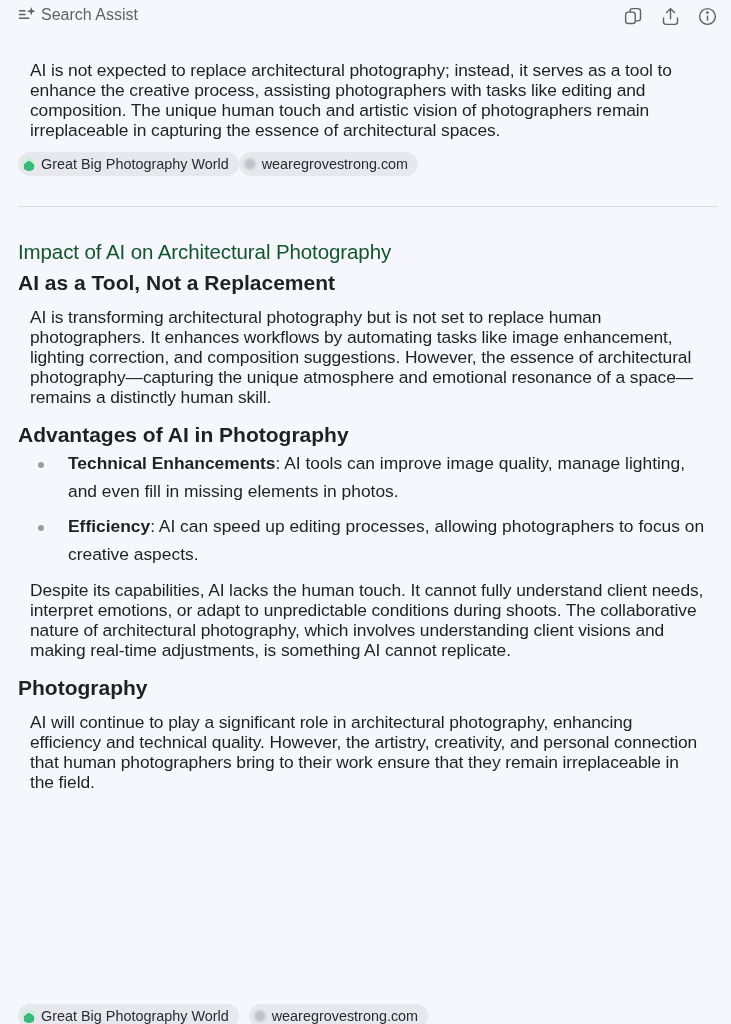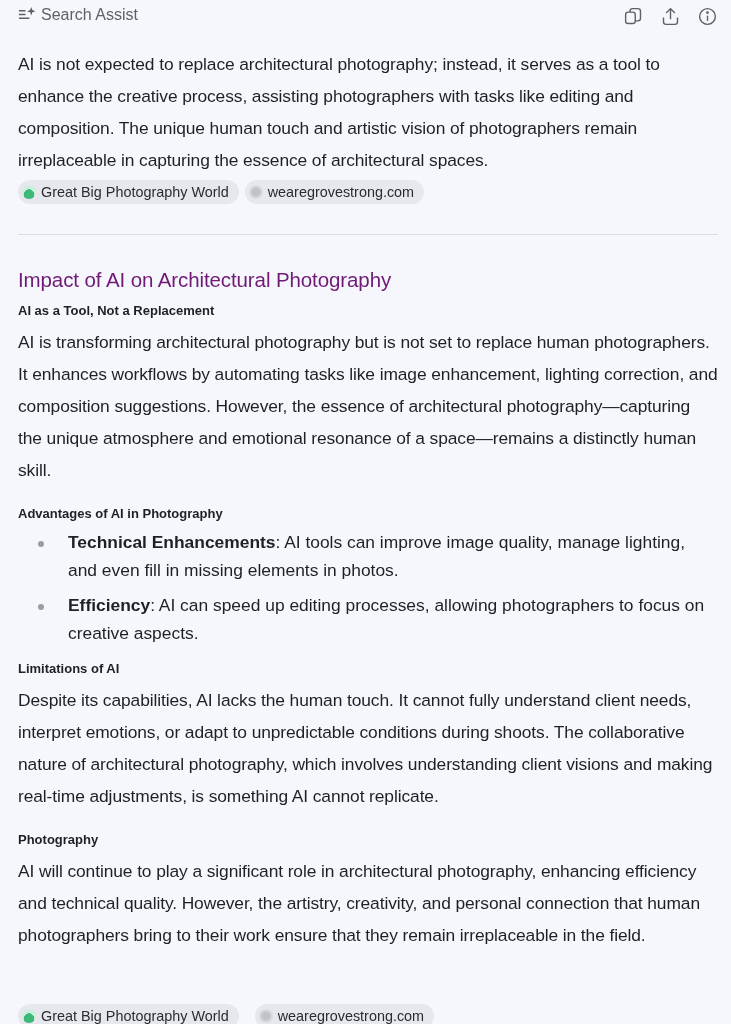--- a/index.html
+++ b/index.html
@@ -11,29 +11,29 @@
   }
   .header {
     position: absolute; left: 0; top: 0; width: 731px; height: 32px; padding-left: 36px;
   }
   .brand { position: absolute; left: 17px; top: 5px; display: flex; align-items: center; gap: 5px; color: #5f6166; font-size: 16px; }
   .brand svg { width: 19px; height: 19px; }
   .hicons { position: absolute; right: 12px; top: 5px; display: flex; gap: 15px; }
   .hicons span { width: 22px; height: 22px; display: inline-flex; align-items: center; justify-content: center; cursor: pointer; }
   .hicons svg { width: 21px; height: 21px; stroke: #5f6166; fill: none; stroke-width: 1.6; }
   .content { position: absolute; left: 18px; top: 48px; width: 700px; }
-  p { margin: 0; font-size: 17.4px; line-height: 32px; letter-spacing: -0.1px; }
-  .chips { display: flex; gap: 6px; margin-top: 4px; }
+  p { margin: 12px; font-size: 17.4px; line-height: 20px; letter-spacing: -0.1px; }
+  .chips { display: flex; margin-top: 4px; }
   .chip { display: inline-flex; align-items: center; gap: 5px; background: #e7e8ee; border-radius: 12px; padding: 2px 10px 2px 4px; font-size: 14.4px; color: #2a2b30; height: 20px; cursor: pointer; }
   .chip .ic { width: 14px; height: 14px; border-radius: 50%; display: inline-block; }
   .ic-green { background: radial-gradient(circle at 50% 70%, #3cb878 45%, #cfeedd 46%); }
   .ic-grey { background: radial-gradient(circle, #bfc2c8 35%, #d9dbe0 60%); }
   hr.div { border: 0; border-top: 1px solid #dcdde3; margin: 30px 0 0 0; }
-  h2 { margin: 32px 0 0 0; font-size: 20.5px; font-weight: normal; line-height: 26px; color: #701a75; letter-spacing: -0.1px; }
-  h3 { margin: 6px 0 3px 0; font-size: 13px; font-weight: bold; line-height: 24px; color: #1f2024; }
+  h2 { margin: 32px 0 0 0; font-size: 20.5px; font-weight: normal; line-height: 26px; color: #14532d; letter-spacing: -0.1px; }
+  h3 { margin: 6px 0 3px 0; font-size: 21px; font-weight: bold; line-height: 24px; color: #1f2024; }
   h3.sec { margin-top: 16px; }
   ul { margin: 2px 0 0 0; padding: 0; list-style: none; }
   ul li { position: relative; padding-left: 50px; font-size: 17.4px; line-height: 27.5px; margin-bottom: 8px; }
   ul li::before { content: ""; position: absolute; left: 20px; top: 12px; width: 6px; height: 6px; border-radius: 50%; background: #9a9ca2; }
   b { font-weight: bold; }
   .chips.bottom { position: absolute; left: 18px; top: 1004px; margin: 0; }
 </style>
 </head>
 <body>
 
@@ -93,21 +93,20 @@
 
   <h3>AI as a Tool, Not a Replacement</h3>
   <p>AI is transforming architectural photography but is not set to replace human photographers. It enhances workflows by automating tasks like image enhancement, lighting correction, and composition suggestions. However, the essence of architectural photography—capturing the unique atmosphere and emotional resonance of a space—remains a distinctly human skill.</p>
 
   <h3 class="sec">Advantages of AI in Photography</h3>
   <ul>
     <li><b>Technical Enhancements</b><span>: AI tools can improve image quality, manage lighting, and even fill in missing elements in photos.</span></li>
     <li><b>Efficiency</b><span>: AI can speed up editing processes, allowing photographers to focus on creative aspects.</span></li>
   </ul>
 
-  <h3 class="sec" style="margin-top:10px">Limitations of AI</h3>
   <p>Despite its capabilities, AI lacks the human touch. It cannot fully understand client needs, interpret emotions, or adapt to unpredictable conditions during shoots. The collaborative nature of architectural photography, which involves understanding client visions and making real-time adjustments, is something AI cannot replicate.</p>
 
   <h3 class="sec">Photography</h3>
   <p>AI will continue to play a significant role in architectural photography, enhancing efficiency and technical quality. However, the artistry, creativity, and personal connection that human photographers bring to their work ensure that they remain irreplaceable in the field.</p>
 </div>
 
 <div class="chips bottom">
   <span class="chip">
     <span class="ic ic-green"></span>
     <span>Great Big Photography World</span>

